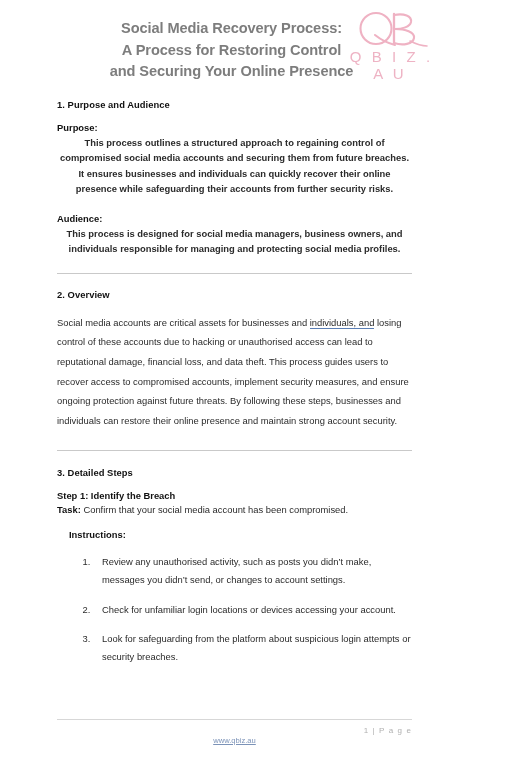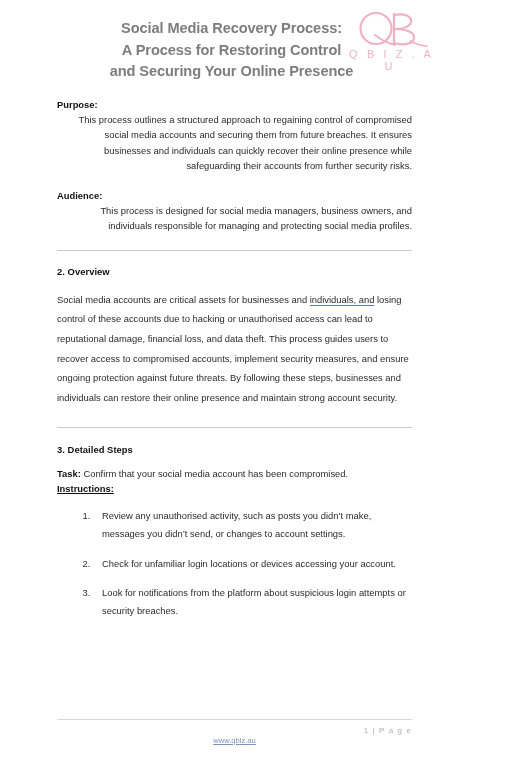--- a/index.html
+++ b/index.html
@@ -63,21 +63,21 @@
   .logo-mark {
     width: 80px;
     height: 40px;
     display: block;
     margin: 0 auto;
   }
   .logo-word {
     display: block;
     margin-top: -2px;
     font-family: "Liberation Sans", sans-serif;
-    font-size: 11px;
+    font-size: 15px;
     letter-spacing: 3.1px;
     color: #eeb3c4;
     text-indent: 3px;
   }
 
   
   .content {
     padding-top: 7px;
   }
   h2.section-heading {
@@ -91,21 +91,22 @@
     font-size: 9.4px;
     font-weight: bold;
     color: #111111;
     margin: 0 0 2px 0;
   }
   p.body-text {
     font-size: 9.4px;
     line-height: 15.3px;
     color: #2b2b2b;
     margin: 0 0 2px 0;
-    text-align: right;
+    text-align: center;
+    font-weight: bold;
   }
   .gap-md { height: 15px; }
 
   hr.rule {
     border: none;
     border-top: 1px solid #c9c9c9;
     margin: 16px 0 15px 0;
   }
 
   
@@ -131,22 +132,21 @@
     font-size: 9.4px;
     color: #2b2b2b;
     margin: 0 0 2px 0;
     line-height: 14px;
   }
   .task-line b { color: #111111; }
   .instructions-label {
     font-size: 9.4px;
     font-weight: bold;
     color: #111111;
-    margin: 0;
-    text-decoration: underline;
+    margin: 12px;
   }
   ol.instr {
     margin: 13px 0 0 0;
     padding-left: 36px;
     list-style-position: outside;
   }
   ol.instr li {
     font-size: 9.4px;
     line-height: 18px;
     color: #2b2b2b;
@@ -210,46 +210,48 @@
         <path d="M44 5 C54 3, 62 6, 61 12 C60 17, 52 19, 45 19" fill="none" stroke="#efb2c3" stroke-width="2.1" stroke-linecap="round"></path>
         <path d="M45 19 C55 19, 65 22, 64 28 C63 34, 53 36, 44 33" fill="none" stroke="#efb2c3" stroke-width="2.1" stroke-linecap="round"></path>
         <path d="M60 31 C66 34, 72 36, 77 36" fill="none" stroke="#efb2c3" stroke-width="1.6" stroke-linecap="round"></path>
       </svg>
       <span class="logo-word">Q B I Z . A U</span>
     </div>
   </div>
 
   <div class="content">
 
+    <h2 class="section-heading">1. Purpose and Audience</h2>
 
     <p class="label-bold">Purpose:</p>
     <p class="body-text">This process outlines a structured approach to regaining control of compromised social media accounts and securing them from future breaches. It ensures businesses and individuals can quickly recover their online presence while safeguarding their accounts from further security risks.</p>
 
     <div class="gap-md"></div>
 
     <p class="label-bold">Audience:</p>
     <p class="body-text">This process is designed for social media managers, business owners, and individuals responsible for managing and protecting social media profiles.</p>
 
     <hr class="rule">
 
     <h2 class="section-heading" style="margin-bottom:13px;">2. Overview</h2>
 
     <p class="overview"><span>Social media accounts are critical assets for businesses and </span><span class="grammar-underline">individuals, and</span><span> losing control of these accounts due to hacking or unauthorised access can lead to reputational damage, financial loss, and data theft. This process guides users to recover access to compromised accounts, implement security measures, and ensure ongoing protection against future threats. By following these steps, businesses and individuals can restore their online presence and maintain strong account security.</span></p>
 
     <hr class="rule" style="margin-top:20px;margin-bottom:16px;">
 
     <h2 class="section-heading" style="">3. Detailed Steps</h2>
 
+    <p class="step-title">Step 1: Identify the Breach</p>
     <p class="task-line"><b>Task:</b><span> Confirm that your social media account has been compromised.</span></p>
     <p class="instructions-label">Instructions:</p>
 
     <ol class="instr">
       <li>Review any unauthorised activity, such as posts you didn’t make, messages you didn’t send, or changes to account settings.</li>
       <li>Check for unfamiliar login locations or devices accessing your account.</li>
-      <li>Look for notifications from the platform about suspicious login attempts or security breaches.</li>
+      <li>Look for safeguarding from the platform about suspicious login attempts or security breaches.</li>
     </ol>
 
   </div>
 
   <div class="footer">
     <hr class="footer-rule">
     <p class="page-num">1 | P a g e</p>
     <a class="footer-link" href="#">www.qbiz.au</a>
   </div>
 

